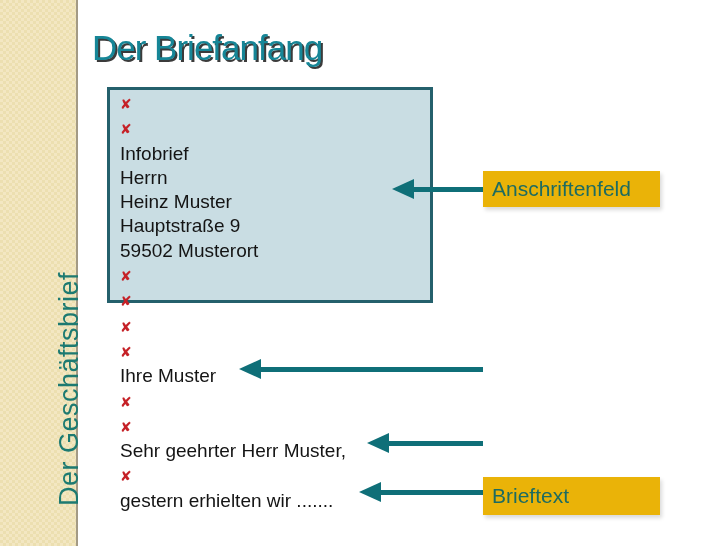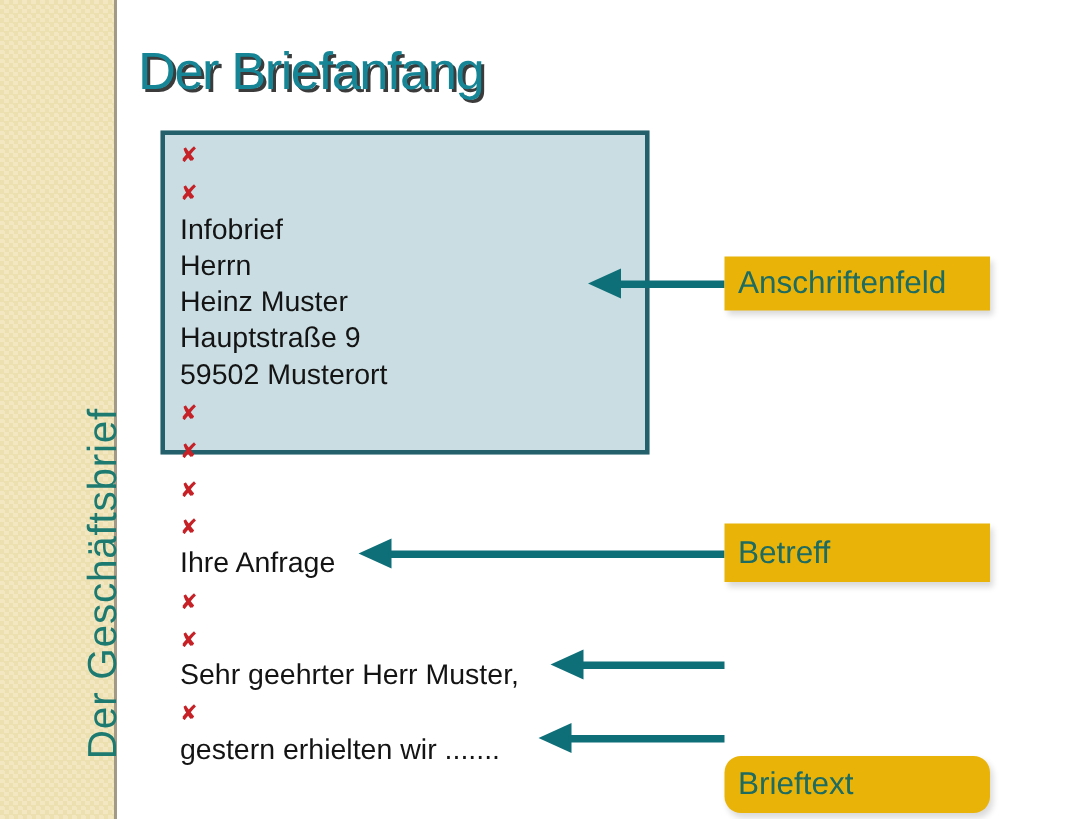--- a/index.html
+++ b/index.html
@@ -82,21 +82,21 @@
     font-size: 21px;
     display: flex;
     align-items: center;
     padding-left: 9px;
     box-sizing: border-box;
     box-shadow: 2px 3px 4px rgba(0,0,0,0.15);
   }
   .callout.anschriftenfeld { top: 171px; height: 36px; }
   .callout.betreff         { top: 349px; height: 39px; }
   .callout.anrede          { top: 425px; height: 38px; }
-  .callout.brieftext       { top: 504px; height: 38px; border-radius: 11px; }
+  .callout.brieftext       { top: 477px; height: 38px; }
 
   
   .arrow {
     position: absolute;
     height: 22px;
   }
   .arrow .head {
     position: absolute;
     left: 0; top: 1px;
     width: 0; height: 0;
@@ -134,21 +134,21 @@
       <div class="letter-line"><span class="x-mark">✘</span></div>
       <div class="letter-line">Infobrief</div>
       <div class="letter-line">Herrn</div>
       <div class="letter-line">Heinz Muster</div>
       <div class="letter-line">Hauptstraße 9</div>
       <div class="letter-line">59502 Musterort</div>
       <div class="letter-line"><span class="x-mark">✘</span></div>
       <div class="letter-line"><span class="x-mark">✘</span></div>
       <div class="letter-line"><span class="x-mark">✘</span></div>
       <div class="letter-line"><span class="x-mark">✘</span></div>
-      <div class="letter-line">Ihre Anfrage</div>
+      <div class="letter-line">Ihre Muster</div>
       <div class="letter-line"><span class="x-mark">✘</span></div>
       <div class="letter-line"><span class="x-mark">✘</span></div>
       <div class="letter-line">Sehr geehrter Herr Muster,</div>
       <div class="letter-line"><span class="x-mark">✘</span></div>
       <div class="letter-line">gestern erhielten wir .......</div>
     </div>
 
   <div class="arrow a1">
     <div class="head"></div>
     <div class="shaft"></div>
@@ -160,16 +160,15 @@
   <div class="arrow a3">
     <div class="head"></div>
     <div class="shaft"></div>
   </div>
   <div class="arrow a4">
     <div class="head"></div>
     <div class="shaft"></div>
   </div>
 
   <div class="callout anschriftenfeld">Anschriftenfeld</div>
-  <div class="callout betreff">Betreff</div>
   <div class="callout brieftext">Brieftext</div>
 
 </div>
 
 </body></html>

